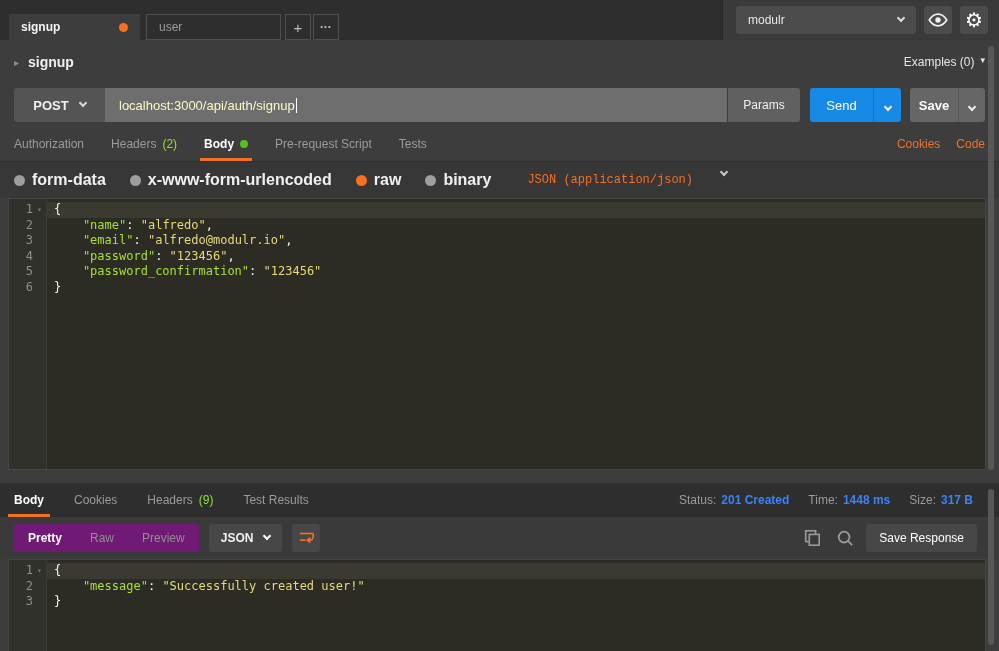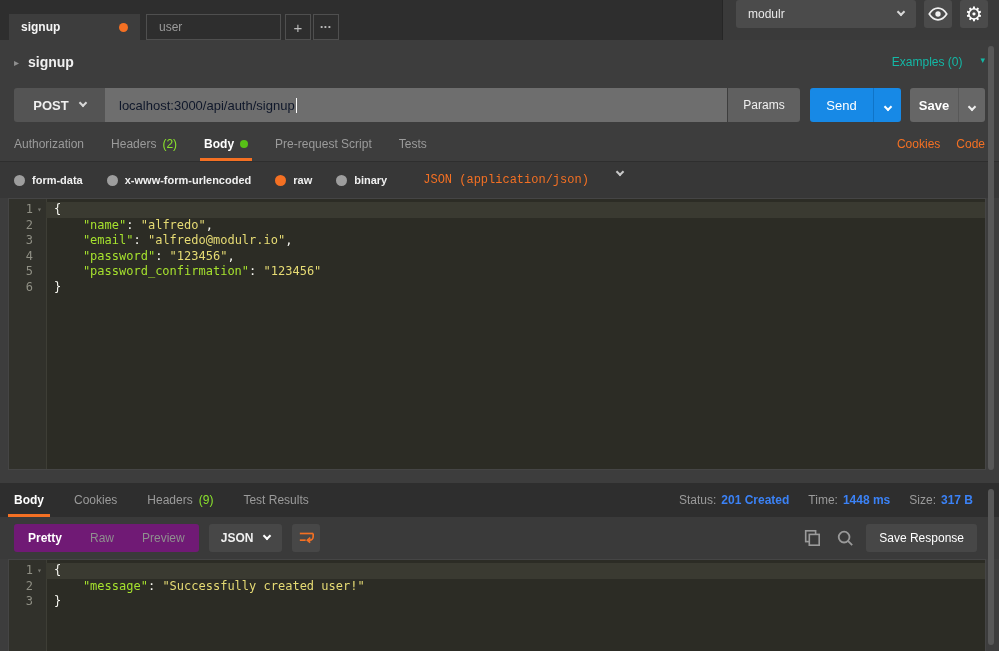--- a/index.html
+++ b/index.html
@@ -13,46 +13,46 @@
   .tab { height:26px; display:flex; align-items:center; justify-content:space-between;
     font-size:12px; padding:0 12px; cursor:pointer; }
   .tab.active { width:131px; background:#3d3d3d; color:#f5f5f5; font-weight:bold; }
   .tab.plain { width:135px; margin-left:6px; border:1px solid #4f4f4f; color:#9b9b9b; }
   .tab-btn { height:26px; width:26px; margin-left:4px; border:1px solid #4f4f4f;
     background:transparent; color:#bdbdbd; font-size:15px; line-height:1; cursor:pointer;
     display:flex; align-items:center; justify-content:center; }
   .tab-btn.dots { font-size:8px; letter-spacing:1px; margin-left:2px; }
   .dirty-dot { width:9px; height:9px; border-radius:50%; background:#f47023; }
   .env-area { width:277px; background:#3a3a3a; border-left:1px solid #262626;
-    display:flex; padding:0 6px 0 13px; gap:8px; }
+    display:flex; align-items:center; padding:0 6px 0 13px; gap:8px; }
   .env-select { width:180px; height:28px; background:#4b4b4b; border-radius:3px;
     display:flex; align-items:center; justify-content:space-between; padding:0 12px;
     font-size:12px; color:#e8e8e8; cursor:pointer; }
   .icon-btn { width:28px; height:28px; background:#4b4b4b; border:none; border-radius:3px;
     color:#fff; display:flex; align-items:center; justify-content:center; cursor:pointer; }
   .gear-glyph { font-size:20px; line-height:1; }
 
   .chev { width:6px; height:6px; border-right:2px solid #d8d8d8; border-bottom:2px solid #d8d8d8;
     transform:rotate(45deg); display:inline-block; margin-top:-4px; }
 
   
   .title-row { height:44px; display:flex; align-items:center; padding:0 14px; }
   .collapse-arrow { color:#8f8f8f; font-size:10px; margin-right:9px; cursor:pointer; }
   .req-name { font-size:14px; font-weight:bold; }
   .title-spacer { flex:1; }
-  .examples { color:#14b8a6; font-size:12px; cursor:pointer; display:flex; gap:18px; }
+  .examples { color:#e5e5e5; font-size:12px; cursor:pointer; display:flex; gap:6px; }
   .tri { font-size:9px; }
 
   
   .url-row { height:42px; display:flex; align-items:center; padding:0 14px; }
   .method-select { width:91px; height:34px; background:#545454; border-radius:3px 0 0 3px;
     display:flex; align-items:center; justify-content:center; gap:11px;
     font-size:13px; font-weight:bold; cursor:pointer; }
   .url-input { flex:1; height:34px; background:#6e6e6e; display:flex; align-items:center;
-    padding:0 14px; font-size:13px; color:#0f172a; cursor:text; }
+    padding:0 14px; font-size:13px; color:#fef9c3; cursor:text; }
   .caret { width:1px; height:15px; background:#fff; margin-left:1px; }
   .params-btn { width:72px; height:34px; background:#606060; border:none; border-radius:0 3px 3px 0;
     margin-left:1px; color:#f0f0f0; font-size:12px; cursor:pointer; }
   .send-group { display:flex; margin-left:10px; }
   .send-btn { width:63px; height:34px; background:#1789e6; border:none; border-radius:3px 0 0 3px;
     color:#fff; font-size:13px; font-weight:normal; cursor:pointer; }
   .send-chev { width:28px; height:34px; background:#1789e6; border:none; border-left:1px solid #0f74c8;
     border-radius:0 3px 3px 0; cursor:pointer; }
   .send-chev .chev { border-color:#fff; }
   .save-group { display:flex; margin-left:9px; }
@@ -71,21 +71,21 @@
   .req-tab.active::after { content:""; position:absolute; left:-4px; right:-4px; bottom:0;
     height:3px; background:#f47023; }
   .badge { color:#8ae22d; }
   .green-dot { width:8px; height:8px; border-radius:50%; background:#57c117; }
   .tabs-right { margin-left:auto; display:flex; align-items:center; gap:16px; }
   .hdr-link { color:#f47023; font-size:12px; cursor:pointer; }
 
   
   .body-type-row { height:36px; background:#373737; display:flex; align-items:center;
     padding:0 14px; gap:24px; }
-  .radio-opt { display:flex; align-items:center; gap:7px; font-size:11px; font-weight:bold;
+  .radio-opt { display:flex; align-items:center; gap:7px; font-size:16px; font-weight:bold;
     color:#f0f0f0; cursor:pointer; }
   .radio { width:11px; height:11px; border-radius:50%; background:#9e9e9e; }
   .radio.selected { background:#f47023; }
   .content-type { display:flex; align-items:flex-start; gap:28px; color:#f47023; font-size:12px;
     margin-left:12px; cursor:pointer;font-family:Liberation Mono, monospace; }
   .content-type .chev { border-color:#c8c8c8; }
 
   
   .editor { position:relative; margin:0 13px 0 8px; background:#2c2c25;
     border:1px solid #454545; overflow:hidden;

